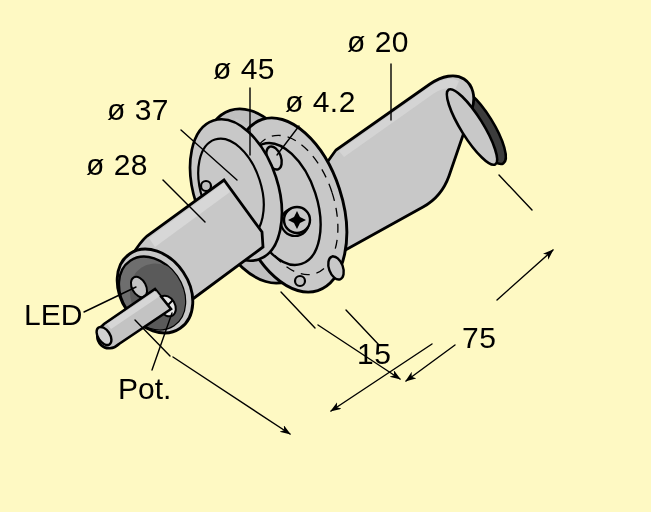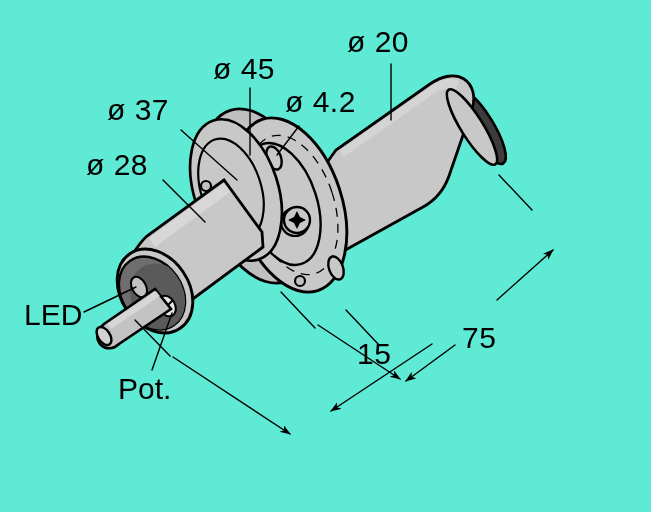--- a/index.html
+++ b/index.html
@@ -11,21 +11,21 @@
   body {
     width: 651px;
     height: 512px;
     overflow: hidden;
     font-family: "Liberation Sans", sans-serif;
   }
   #drawing-root {
     position: relative;
     width: 651px;
     height: 512px;
-    background: #5eead4;
+    background: #fef9c3;
   }
   svg#technical-drawing {
     display: block;
     width: 651px;
     height: 512px;
   }
   .dim-text {
     font-family: "Liberation Sans", sans-serif;
     font-size: 30px;
     fill: #000000;

